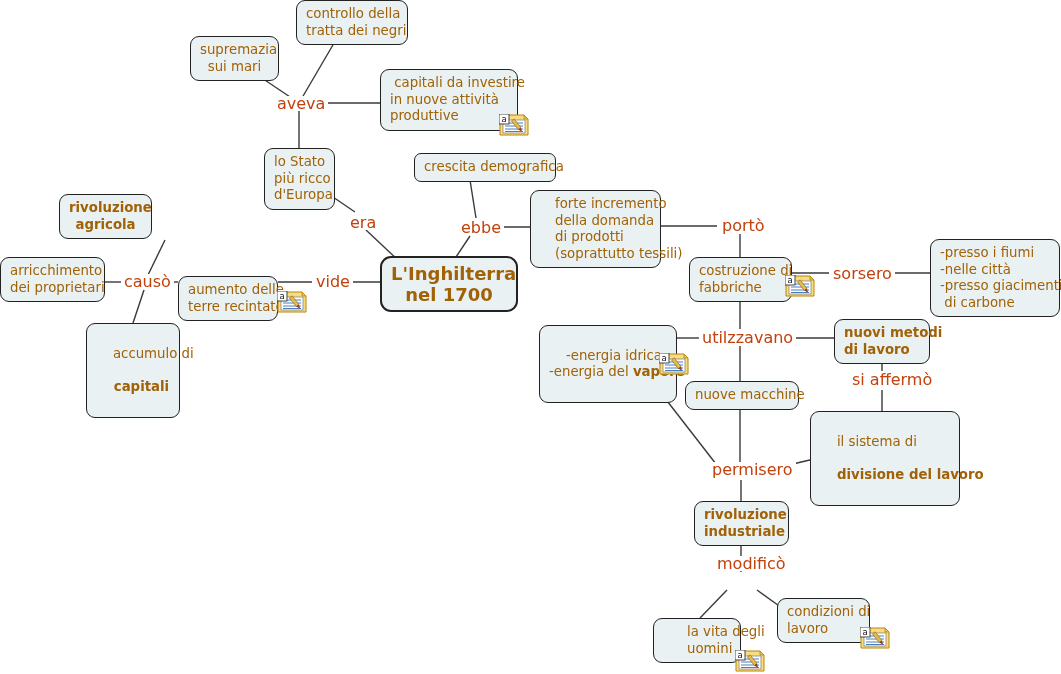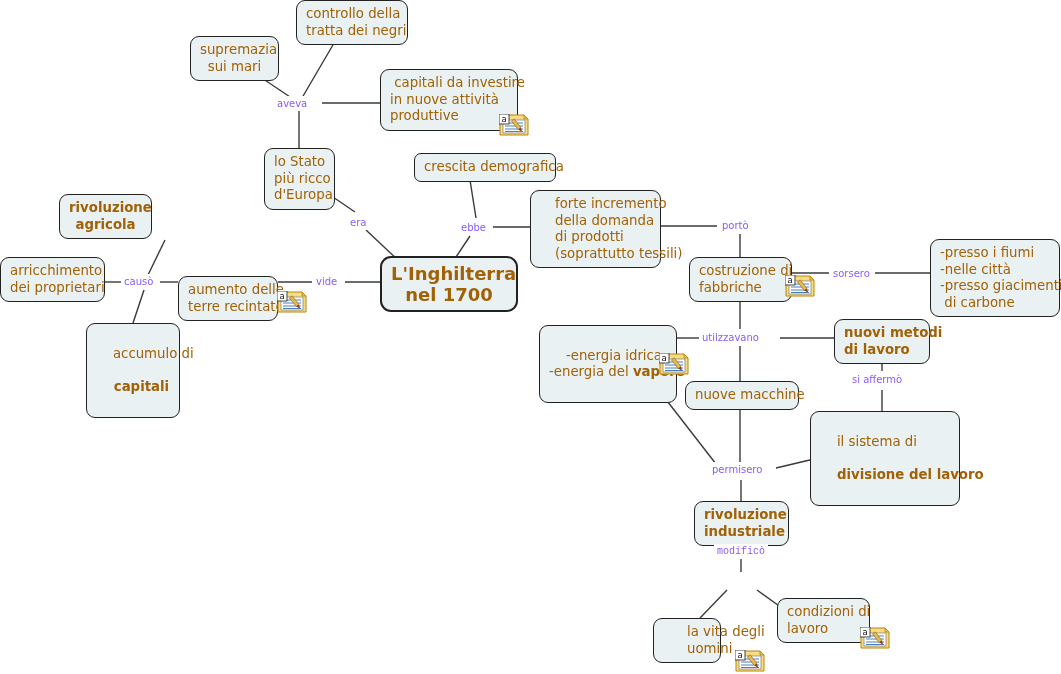--- a/index.html
+++ b/index.html
@@ -27,23 +27,23 @@
     font-weight:bold;
     font-size:18px;
     line-height:21px;
     text-align:center;
   }
   .node b{font-weight:bold;}
   .node.bold{font-weight:bold;}
 
   .linklabel{
     position:absolute;
-    font-size:10px;
+    font-size:16px;
     line-height:15px;
-    color:#8b5cf6;
+    color:#c2410c;
     background:#ffffff;
     white-space:nowrap;
     padding:0 3px;
     z-index:4;
   }
 
   
   .noteicon{
     position:absolute;
     width:30px;height:22px;
@@ -160,37 +160,37 @@
   <div class="node" style="left:685px;top:381px;width:114px;">nuove macchine</div>
 
   <div class="node" style="left:810px;top:411px;width:150px;">
     <span>il sistema di</span><br>
     <b>divisione del lavoro</b>
   </div>
 
   <div class="node center bold" style="left:694px;top:501px;width:95px;">rivoluzione
 industriale</div>
 
-  <div class="node" style="left:653px;top:618px;width:68px;padding-left:33px;">la vita degli
+  <div class="node" style="left:653px;top:618px;width:88px;padding-left:33px;">la vita degli
 uomini</div>
 
   <div class="node" style="left:777px;top:598px;width:93px;">condizioni di
 lavoro</div>
 
   <div class="linklabel" style="left:274px;top:96px;">aveva</div>
   <div class="linklabel" style="left:347px;top:215px;">era</div>
   <div class="linklabel" style="left:458px;top:220px;">ebbe</div>
   <div class="linklabel" style="left:719px;top:218px;">portò</div>
   <div class="linklabel" style="left:830px;top:266px;">sorsero</div>
   <div class="linklabel" style="left:121px;top:274px;">causò</div>
   <div class="linklabel" style="left:313px;top:274px;">vide</div>
   <div class="linklabel" style="left:699px;top:330px;">utilzzavano</div>
   <div class="linklabel" style="left:849px;top:372px;">si affermò</div>
   <div class="linklabel" style="left:709px;top:462px;">permisero</div>
-  <div class="linklabel" style="left:714px;top:544px;font-family:Liberation Mono, monospace;">modificò</div>
+  <div class="linklabel" style="left:714px;top:556px;">modificò</div>
 
   <div class="noteicon" style="left:499px;top:114px;">
     <svg viewBox="0 0 30 22" xmlns="http://www.w3.org/2000/svg">
       <path d="M1 1 H25 L29 5 V21 H1 Z" fill="#f7dc84" stroke="#b8860b" stroke-width="1"></path>
       <path d="M25 1 V5 H29 Z" fill="#e8c35a" stroke="#b8860b" stroke-width="0.8"></path>
       <rect x="4" y="6" width="22" height="13" fill="#ffffff" stroke="#7a7a7a" stroke-width="0.7"></rect>
       <g stroke="#4a7ec0" stroke-width="1">
         <line x1="6" y1="9" x2="24" y2="9"></line>
         <line x1="6" y1="12" x2="24" y2="12"></line>
         <line x1="6" y1="15" x2="24" y2="15"></line>

